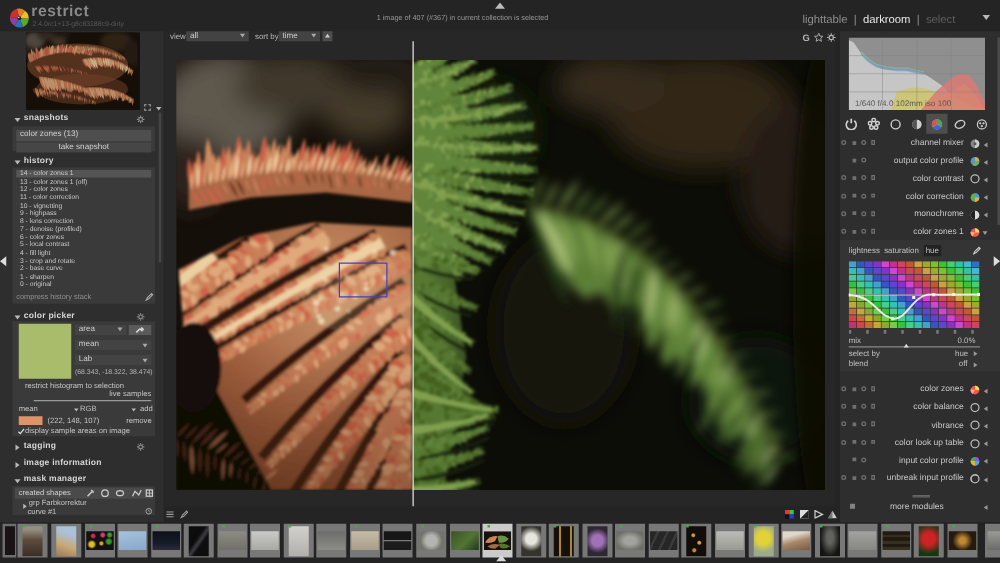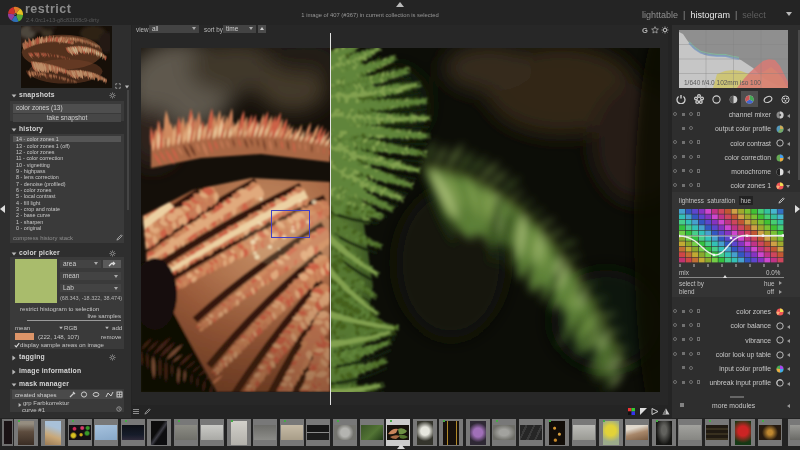--- a/index.html
+++ b/index.html
@@ -28,21 +28,21 @@
   <path d="M0 0L-8 12A15 15 0 0 1 -15 -2Z" fill="#8f3f9e"></path>
   <path d="M0 0L-15 -2A15 15 0 0 1 -4 -15Z" fill="#cc2f2f"></path>
   <circle cx="0" cy="0" r="3" fill="#1d1d1d"></circle>
       <circle cx="-1" cy="-1" r="1.2" fill="#eee"></circle>
  </g>
   </svg>
 <div class="abs" style="left:25px;top:2px;font-size:12.5px;font-weight:bold;color:#8a8a8a;letter-spacing:0.5px">restrict</div>
 <div class="abs" style="left:26px;top:16.5px;font-size:5.5px;color:#585858">2.4.0rc1+13-g8c83188c9-dirty</div>
 <div class="abs" style="left:0;top:11.5px;width:740px;text-align:center;font-size:5.8px;color:#979797">1 image of 407 (#367) in current collection is selected</div>
 <div class="abs" style="left:396px;top:2px;width:0;height:0;border-left:4px solid transparent;border-right:4px solid transparent;border-bottom:5px solid #bbb"></div>
-<div class="abs" style="left:642px;top:9.5px;width:150px;font-size:9px;color:#8f8f8f">lighttable&nbsp; | &nbsp;<span style="color:#e8e8e8">histogram</span>&nbsp; |&nbsp; <span style="color:#5f5f5f">select</span></div>
+<div class="abs" style="left:642px;top:9.5px;width:150px;font-size:9px;color:#8f8f8f">lighttable&nbsp; | &nbsp;<span style="color:#e8e8e8">darkroom</span>&nbsp; |&nbsp; <span style="color:#5f5f5f">select</span></div>
 <div class="abs tri-d" style="left:786px;top:12px"></div>
 
 <div class="abs" style="left:0;top:25px;width:131px;height:393px;background:#2e2e2e"></div>
 <div class="abs" style="left:21px;top:26px;width:91px;height:62px;background:#151009">
     <svg width="89" height="60" viewBox="0 0 519 344" preserveAspectRatio="none">
       <rect width="519" height="344" fill="#150f08"></rect>
       <g filter="url(#pb3)">
         <ellipse cx="38" cy="36" rx="48" ry="40" fill="#59534a"></ellipse>
         <ellipse cx="95" cy="16" rx="45" ry="22" fill="#382f26"></ellipse>
         <ellipse cx="152" cy="40" rx="34" ry="24" fill="#453a2b"></ellipse>

